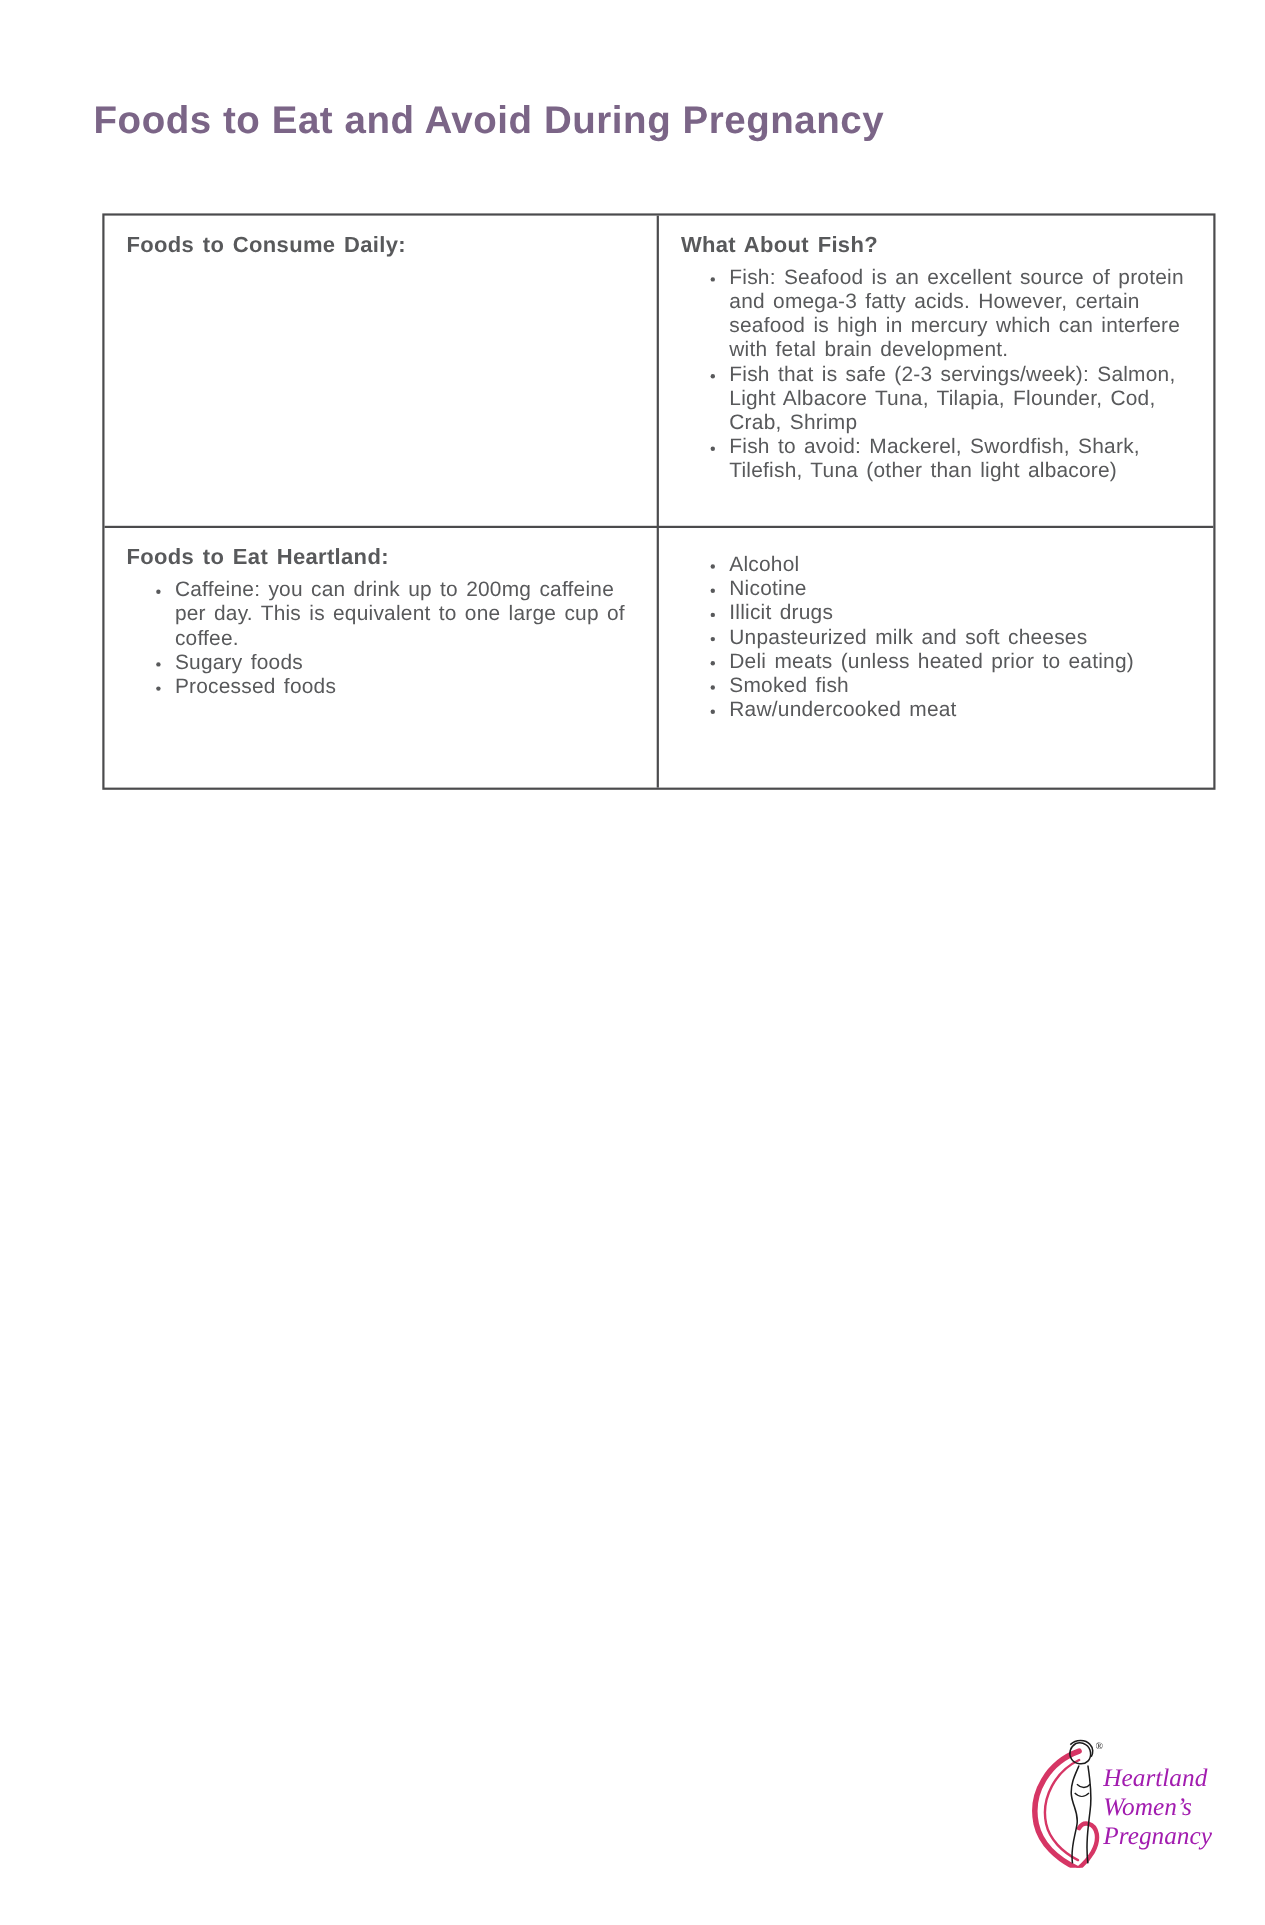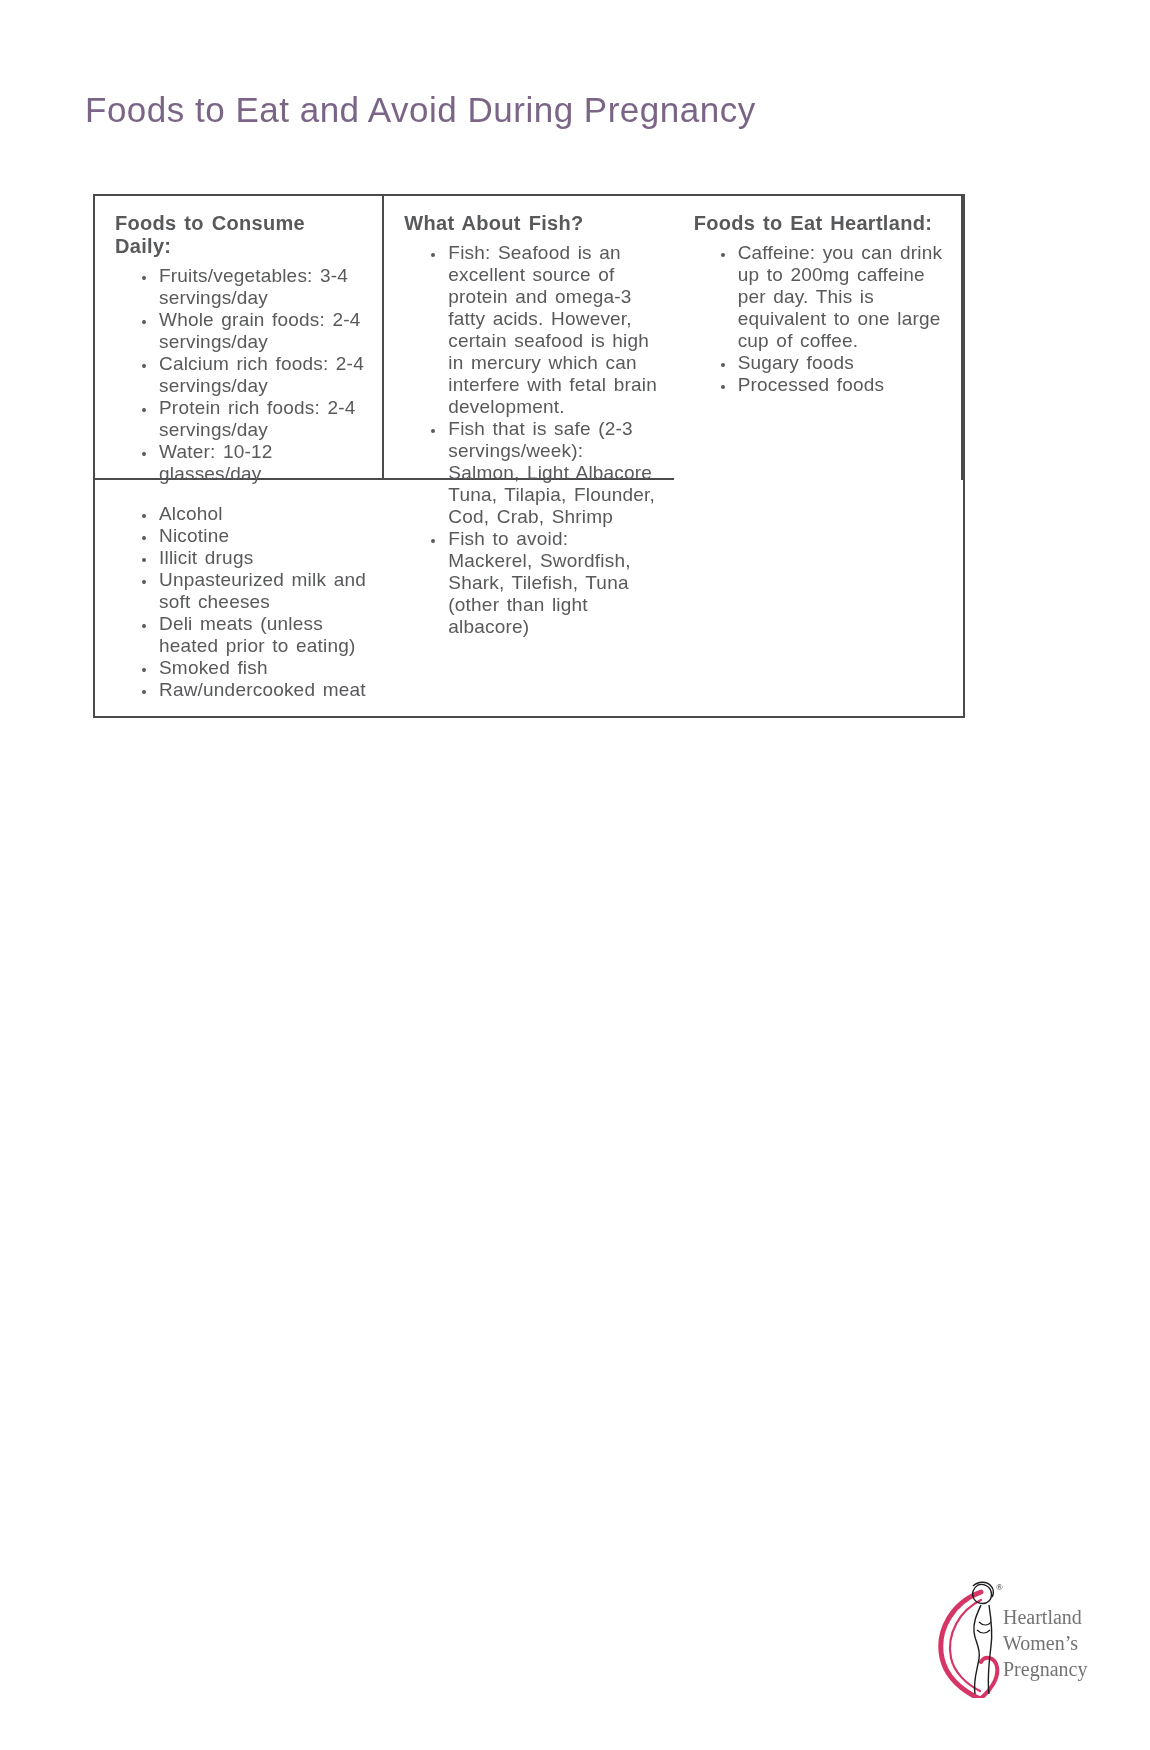--- a/index.html
+++ b/index.html
@@ -10,32 +10,32 @@
     height: 1750px;
     background: #ffffff;
     font-family: "Liberation Sans", sans-serif;
     overflow: hidden;
   }
   .doc-title {
     position: absolute;
     left: 85px;
     top: 90px;
     font-size: 35px;
-    font-weight: 400;
+    font-weight: 700;
     letter-spacing: 0.5px;
     color: #7b6587;
   }
   .food-table {
     position: absolute;
     left: 93px;
     top: 194px;
-    width: 872px;
+    width: 1012px;
     border: 2px solid #4b4b4d;
     display: grid;
-    grid-template-columns: 1fr 1fr 1fr;
+    grid-template-columns: 1fr 1fr;
     grid-template-rows: 284px 236px;
   }
   .cell {
     padding: 16px 14px 0 20px;
     color: #58595b;
   }
   .cell.col-left  { border-right: 2px solid #4b4b4d; }
   .cell.row-top   { border-bottom: 2px solid #4b4b4d; }
   .cell-heading {
     font-size: 20px;
@@ -62,44 +62,38 @@
     left: 933px;
     top: 1578px;
     display: flex;
     align-items: flex-start;
   }
   .logo-figure { width: 74px; height: 120px; }
   .logo-text {
     margin-top: 26px;
     margin-left: -4px;
     font-family: "Liberation Serif", serif;
-    font-size: 20px;
+    font-size: 23px;
     line-height: 26px;
-    color: #737373;
+    color: #a21caf;
     white-space: nowrap;
+    font-style: italic;
   }
 </style>
 </head>
 <body>
 
 <div class="page">
 
   <h1 class="doc-title">Foods to Eat and Avoid During Pregnancy</h1>
 
   <div class="food-table">
 
     <div class="cell col-left row-top">
       <div class="cell-heading">Foods to Consume Daily:</div>
-      <ul>
-        <li>Fruits/vegetables: 3-4 servings/day</li>
-        <li>Whole grain foods: 2-4 servings/day</li>
-        <li>Calcium rich foods: 2-4 servings/day</li>
-        <li>Protein rich foods: 2-4 servings/day</li>
-        <li>Water: 10-12 glasses/day</li>
-      </ul>
     </div>
 
     <div class="cell row-top">
       <div class="cell-heading">What About Fish?</div>
       <ul>
         <li>Fish: Seafood is an excellent source of protein and omega-3 fatty acids. However, certain seafood is high in mercury which can interfere with fetal brain development.</li>
         <li>Fish that is safe (2-3 servings/week): Salmon, Light Albacore Tuna, Tilapia, Flounder, Cod, Crab, Shrimp</li>
         <li>Fish to avoid: Mackerel, Swordfish, Shark, Tilefish, Tuna (other than light albacore)</li>
       </ul>
     </div>

